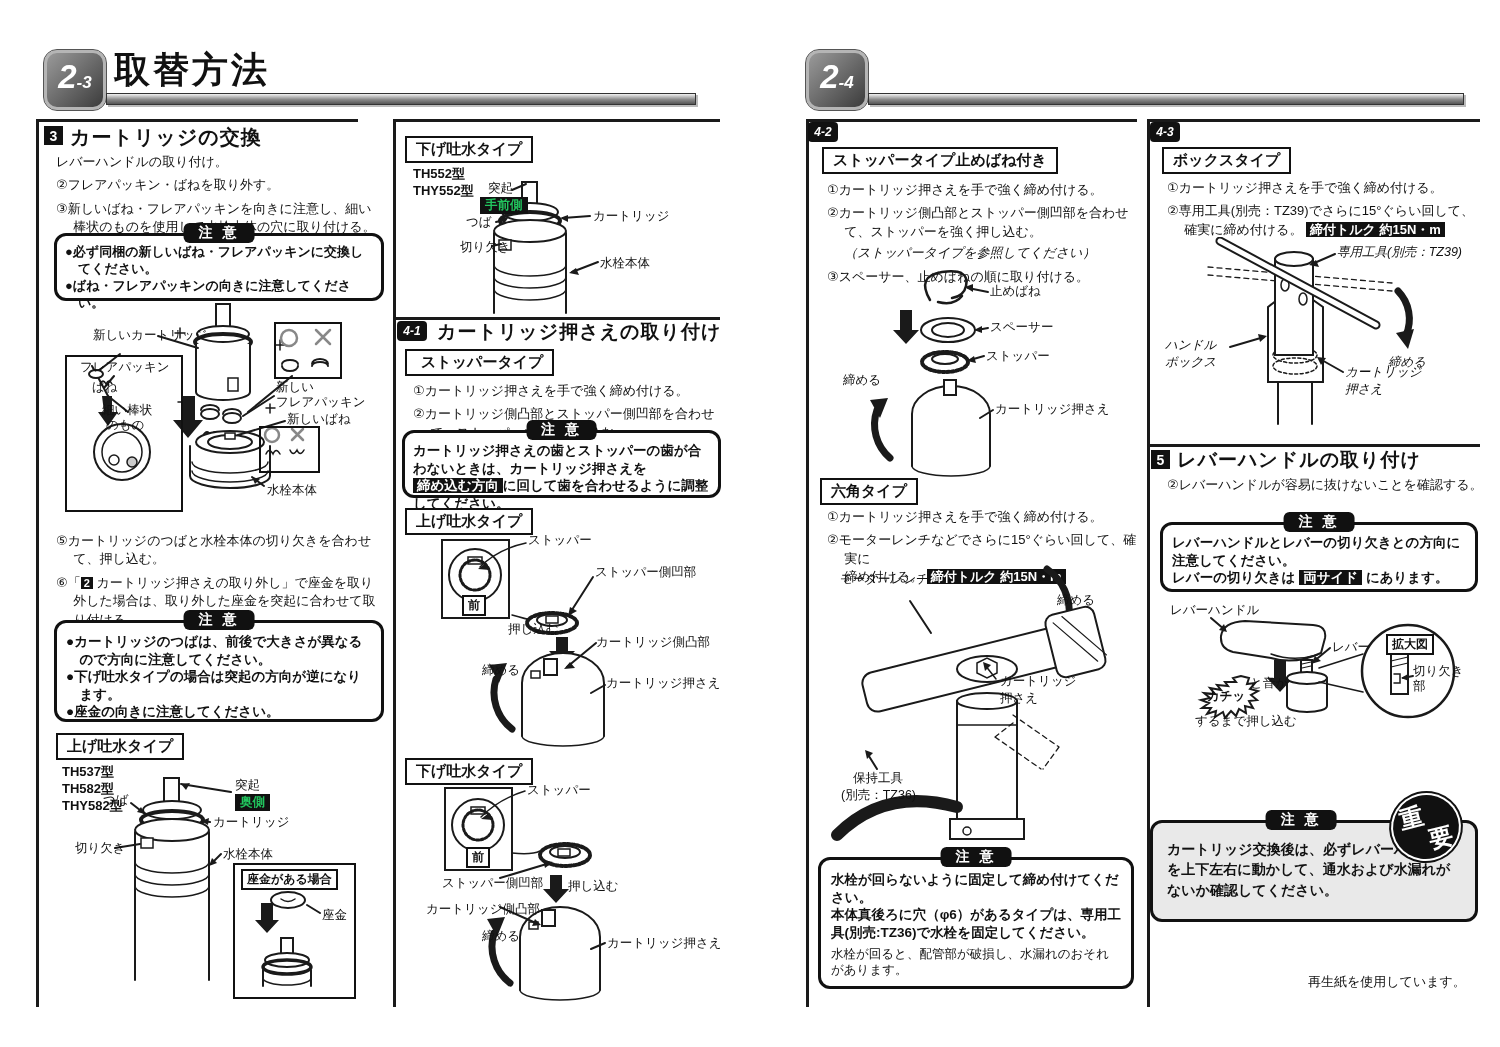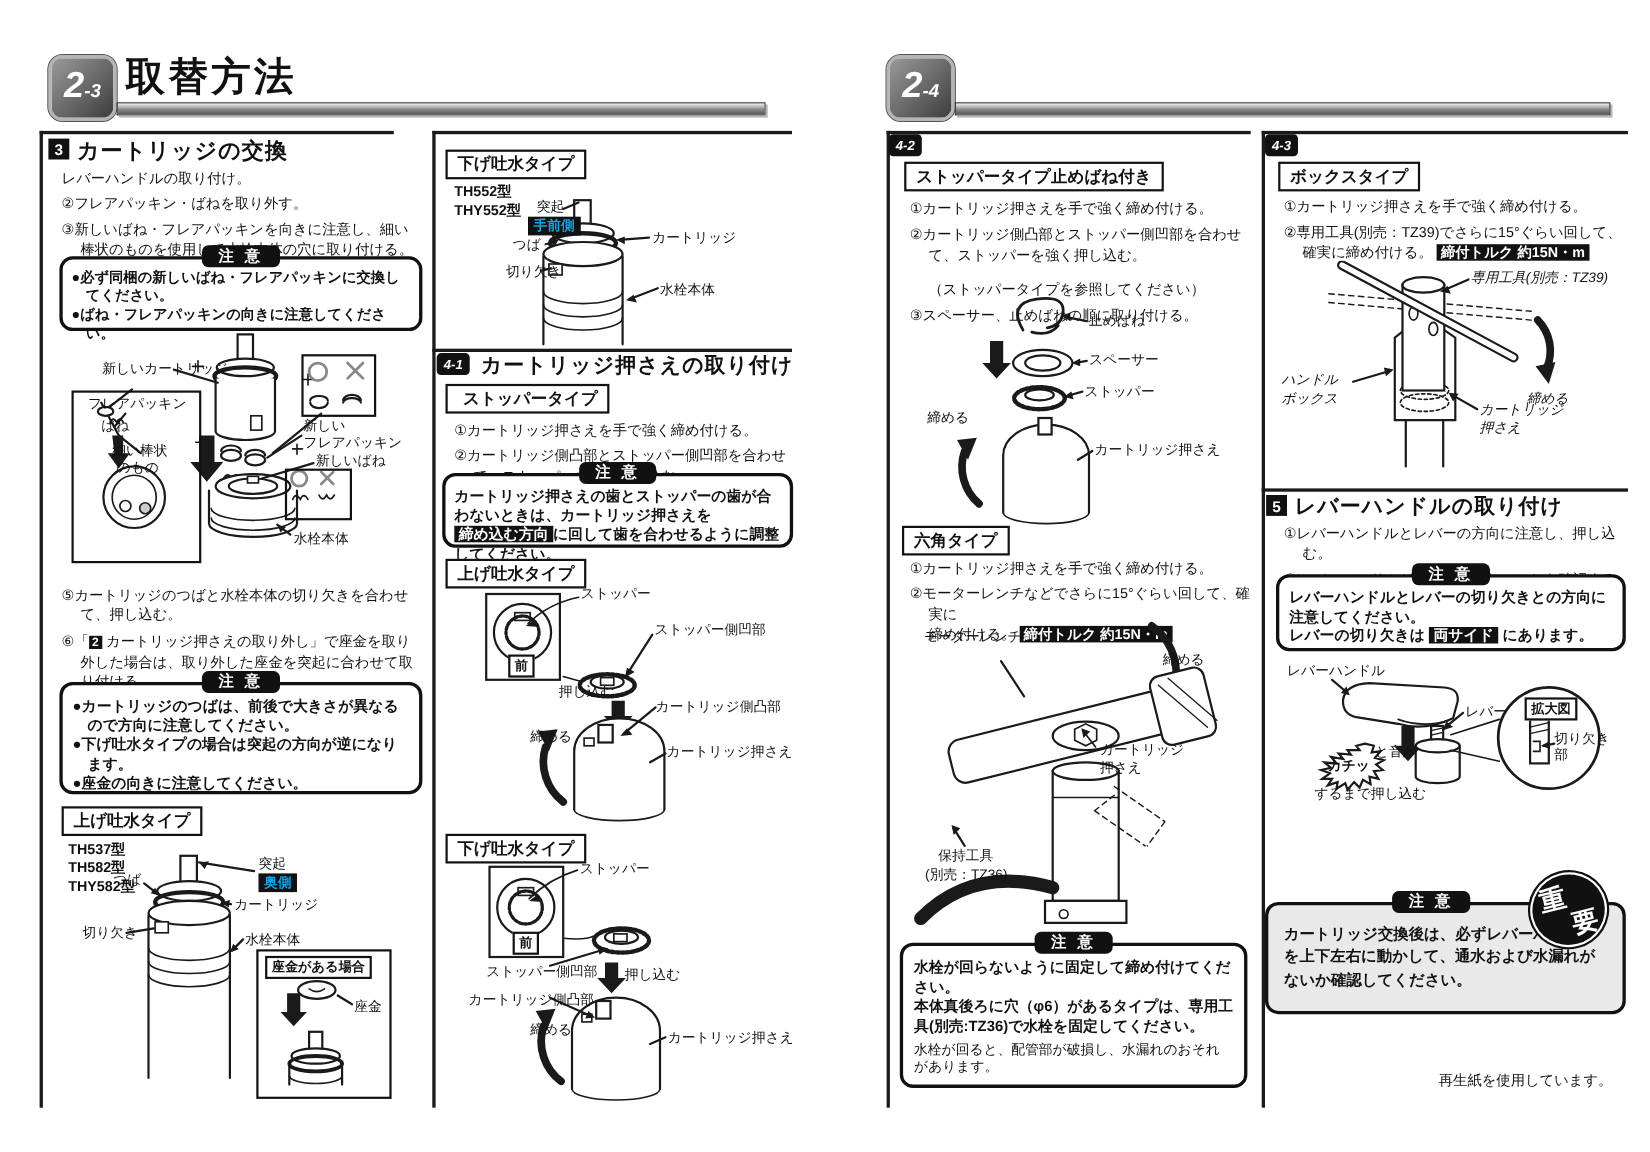--- a/index.html
+++ b/index.html
@@ -31,21 +31,21 @@
   .models{position:absolute;font-size:13px;font-weight:bold;line-height:1.3;}
   
   .caution{position:absolute;border:3px solid #111;border-radius:12px;background:#fff;}
   .ctab{position:absolute;top:-13px;left:50%;transform:translateX(-50%);background:#111;color:#fff;font-weight:bold;
         font-size:14px;padding:1px 15px;border-radius:6px;letter-spacing:3px;white-space:nowrap;}
   .cbody{padding:10px 9px 5px;font-weight:bold;font-size:13.5px;line-height:1.3;}
   .cbody .ci{text-indent:-1em;padding-left:1em;}
   .cnorm{font-weight:normal;font-size:12.5px;margin-top:5px;line-height:1.3;}
   
   .lbl{position:absolute;font-size:12.5px;white-space:nowrap;line-height:1.2;}
-  .blklbl{position:absolute;background:#111;color:#0ea5e9;font-weight:bold;font-size:12.5px;padding:0 5px;white-space:nowrap;line-height:1.35;}
+  .blklbl{position:absolute;background:#111;color:#22c55e;font-weight:bold;font-size:12.5px;padding:0 5px;white-space:nowrap;line-height:1.35;}
   .hl{background:#111;color:#fff;font-weight:bold;padding:0 4px;white-space:nowrap;}
   .inum{background:#111;color:#fff;font-weight:bold;font-size:11px;padding:0 3px;}
   .minibox{position:absolute;border:2px solid #111;background:#fff;font-size:12px;font-weight:bold;padding:0 4px;white-space:nowrap;}
   .fig{position:absolute;}
   .fig svg{position:absolute;left:0;top:0;}
   
   .impbox{position:absolute;border:3px solid #111;border-radius:12px;background:#e9e9e9;}
   .jyuyo{position:absolute;width:66px;height:64px;background:#111;border-radius:50%;
          box-shadow:0 0 0 2px #fff,0 0 0 4px #111;transform:rotate(-14deg);color:#fff;font-weight:bold;}
   .jyuyo span{position:absolute;font-size:24px;}
@@ -344,21 +344,21 @@
     <div class="lbl" style="left:26px;top:119px;">カートリッジ側凸部</div>
     <div class="lbl" style="left:82px;top:146px;">締める</div>
     <div class="lbl" style="left:207px;top:153px;">カートリッジ押さえ</div>
   </div>
 
   <div class="secnum rr" style="left:808px;top:122px;">4-2</div>
   <div class="typebox" style="left:822px;top:147px;">ストッパータイプ止めばね付き</div>
   <div class="steps" style="left:827px;top:181px;width:318px;">
     <div class="step">①カートリッジ押さえを手で強く締め付ける。</div>
     <div class="step" style="margin-bottom:0;">②カートリッジ側凸部とストッパー側凹部を合わせて、ストッパーを強く押し込む。</div>
-    <div class="cont" style="margin-top:13px;">（ストッパータイプを参照してください）</div>
+    <div class="cont" style="margin-top:3px;font-style:italic;">（ストッパータイプを参照してください）</div>
     <div class="step">③スペーサー、止めばねの順に取り付ける。</div>
   </div>
 
   <div class="fig" style="left:830px;top:268px;width:300px;height:212px;">
     <svg width="300" height="212" viewBox="0 0 300 212">
       <g stroke="#1a1a1a" fill="none" stroke-width="2" stroke-linecap="round">
         <path d="M100 32 q-14 -24 12 -28 q28 -4 24 14 q-2 10 -14 12 m-14 4 q16 4 24 -6" stroke-width="2.5"></path>
         <line x1="158" y1="24" x2="138" y2="20"></line>
           <polygon points="135,19 143,16 143,24" fill="#1a1a1a" stroke="none"></polygon>
         <ellipse cx="118" cy="62" rx="27" ry="12" fill="#fff"></ellipse>
@@ -475,21 +475,20 @@
     <div class="lbl" style="left:5px;top:101px;">ハンドル</div>
     <div class="lbl" style="left:5px;top:118px;">ボックス</div>
     <div class="lbl" style="left:228px;top:118px;">締める</div>
     <div class="lbl" style="left:185px;top:128px;">カートリッジ</div>
     <div class="lbl" style="left:185px;top:145px;">押さえ</div>
   </div>
 
   <div class="secnum sq" style="left:1151px;top:450px;">5</div>
   <div class="sechead" style="left:1177px;top:447px;font-size:19px;">レバーハンドルの取り付け</div>
   <div class="steps" style="left:1167px;top:476px;width:316px;">
-    <div class="step">①レバーハンドルとレバーの方向に注意し、押し込む。</div>
     <div class="step">②レバーハンドルが容易に抜けないことを確認する。</div>
   </div>
   <div class="caution" style="left:1160px;top:522px;width:312px;height:64px;">
     <div class="ctab">注 意</div>
     <div class="cbody" style="padding:9px 9px 4px;">
       <div>レバーハンドルとレバーの切り欠きとの方向に注意してください。</div>
       <div><span>レバーの切り欠きは</span> <span class="hl">両サイド</span> <span>にあります。</span></div>
     </div>
   </div>
 

